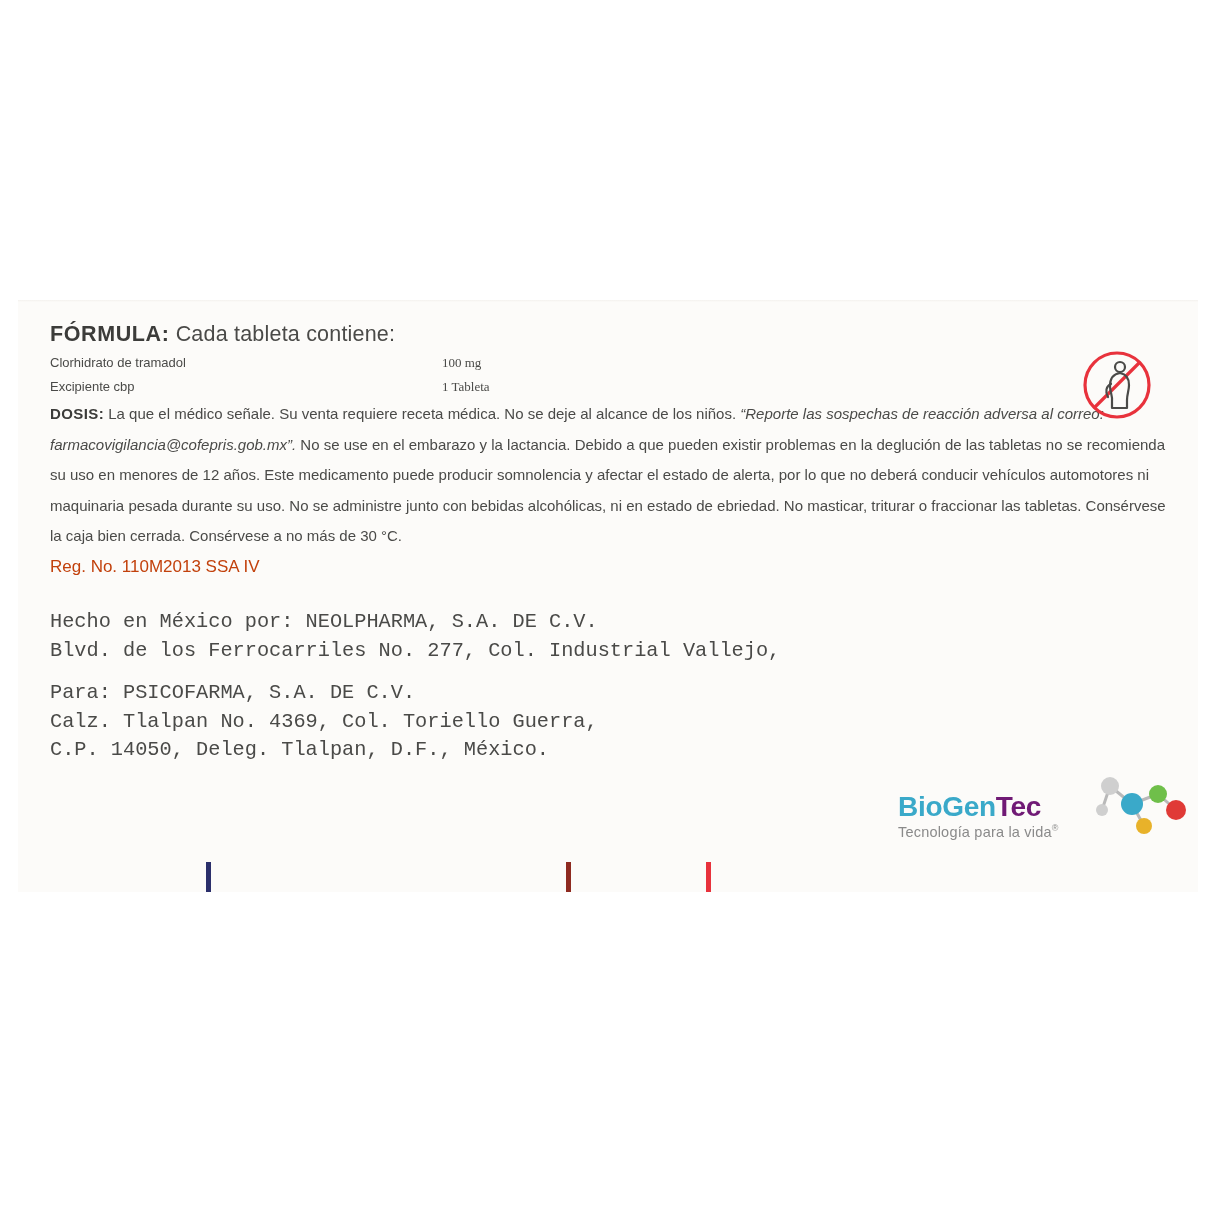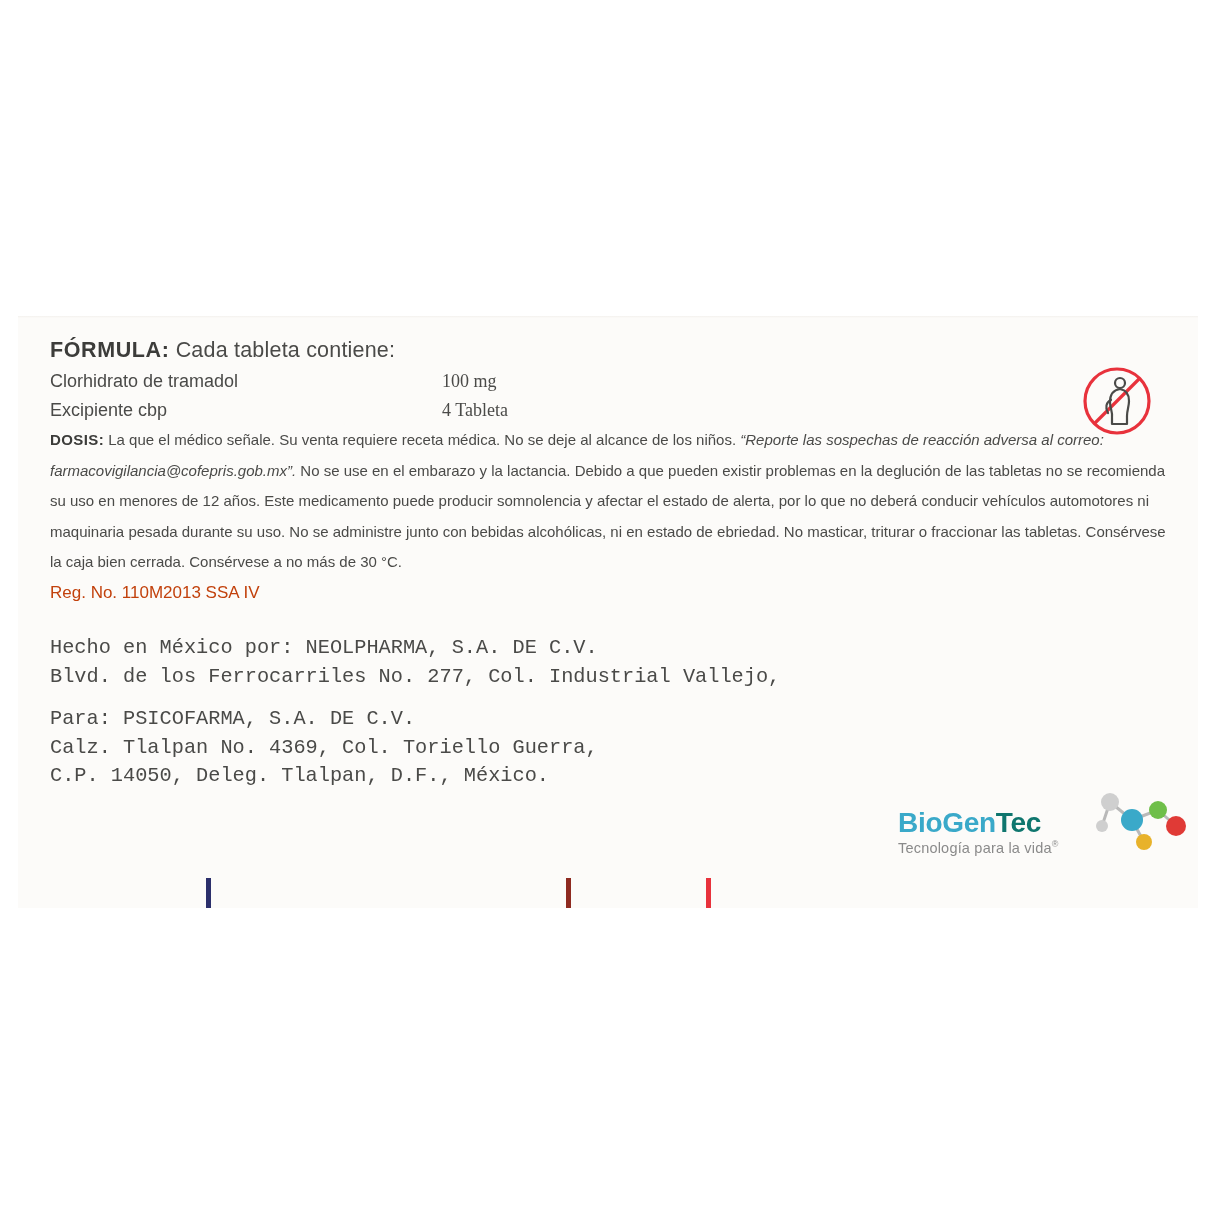--- a/index.html
+++ b/index.html
@@ -13,21 +13,21 @@
     font-family: "Liberation Sans", sans-serif;
     color: #3a3a3a;
     position: relative;
     overflow: hidden;
   }
 
   
   #package-panel {
     position: absolute;
     left: 18px;
-    top: 316px;
+    top: 300px;
     width: 1180px;
     height: 592px;
     background: #fcfbf9;
     box-shadow: 0 0 0 0 rgba(0,0,0,0);
   }
   #package-panel::before {
     content: "";
     position: absolute;
     left: 0; right: 0; top: 0;
     height: 2px;
@@ -49,21 +49,21 @@
     color: #4a4a48;
     white-space: nowrap;
   }
   .formula-head .lbl {
     font-weight: bold;
     color: #3c3c3a;
     letter-spacing: 0.6px;
   }
   .formula-row {
     display: flex;
-    font-size: 18px;
+    font-size: 13px;
     color: #4a4a48;
     margin-top: 8px;
   }
   .formula-row .ing {
     width: 392px;
     flex: 0 0 392px;
   }
   .formula-row .amt {
     flex: 1;
     font-family: Liberation Serif, serif;
@@ -139,21 +139,21 @@
     width: 290px;
     height: 80px;
   }
   #biogentec-logo .bg-name {
     font-size: 28px;
     font-weight: bold;
     letter-spacing: -0.3px;
     line-height: 30px;
   }
   #biogentec-logo .bg-name .c1 { color: #3aa9c9; }
-  #biogentec-logo .bg-name .c2 { color: #0f766e; }
+  #biogentec-logo .bg-name .c2 { color: #701a75; }
   #biogentec-logo .bg-tag {
     font-size: 14.5px;
     color: #8a8a8a;
     letter-spacing: 0.2px;
     margin-top: 1px;
   }
   #biogentec-logo .bg-tag sup { font-size: 9px; vertical-align: super; }
   #biogentec-molecule {
     position: absolute;
     right: -6px;
@@ -195,21 +195,21 @@
       <span class="lbl">FÓRMULA:</span>
       <span>Cada tableta contiene:</span>
     </div>
 
     <div class="formula-row">
       <span class="ing">Clorhidrato de tramadol</span>
       <span class="amt">100 mg</span>
     </div>
     <div class="formula-row">
       <span class="ing">Excipiente cbp</span>
-      <span class="amt">4 Tableta</span>
+      <span class="amt">1 Tableta</span>
     </div>
 
     <div id="dosis-block">
       <span class="lbl">DOSIS:</span><span> La que el médico señale. Su venta requiere receta médica. No se deje al alcance de los niños. </span><span class="quote">“Reporte las sospechas de reacción adversa al correo: farmacovigilancia@cofepris.gob.mx”.</span><span> No se use en el embarazo y la lactancia. Debido a que pueden existir problemas en la deglución de las tabletas no se recomienda su uso en menores de 12 años. Este medicamento puede producir somnolencia y afectar el estado de alerta, por lo que no deberá conducir vehículos automotores ni maquinaria pesada durante su uso. No se administre junto con bebidas alcohólicas, ni en estado de ebriedad. No masticar, triturar o fraccionar las tabletas. Consérvese la caja bien cerrada. Consérvese a no más de 30 °C.</span>
     </div>
     <div class="reg-line">Reg. No. 110M2013 SSA IV</div>
 
     <div id="maker-block" class="addr-block">
       <div>Hecho en México por: NEOLPHARMA, S.A. DE C.V.</div>
       <div>Blvd. de los Ferrocarriles No. 277, Col. Industrial Vallejo,</div>

